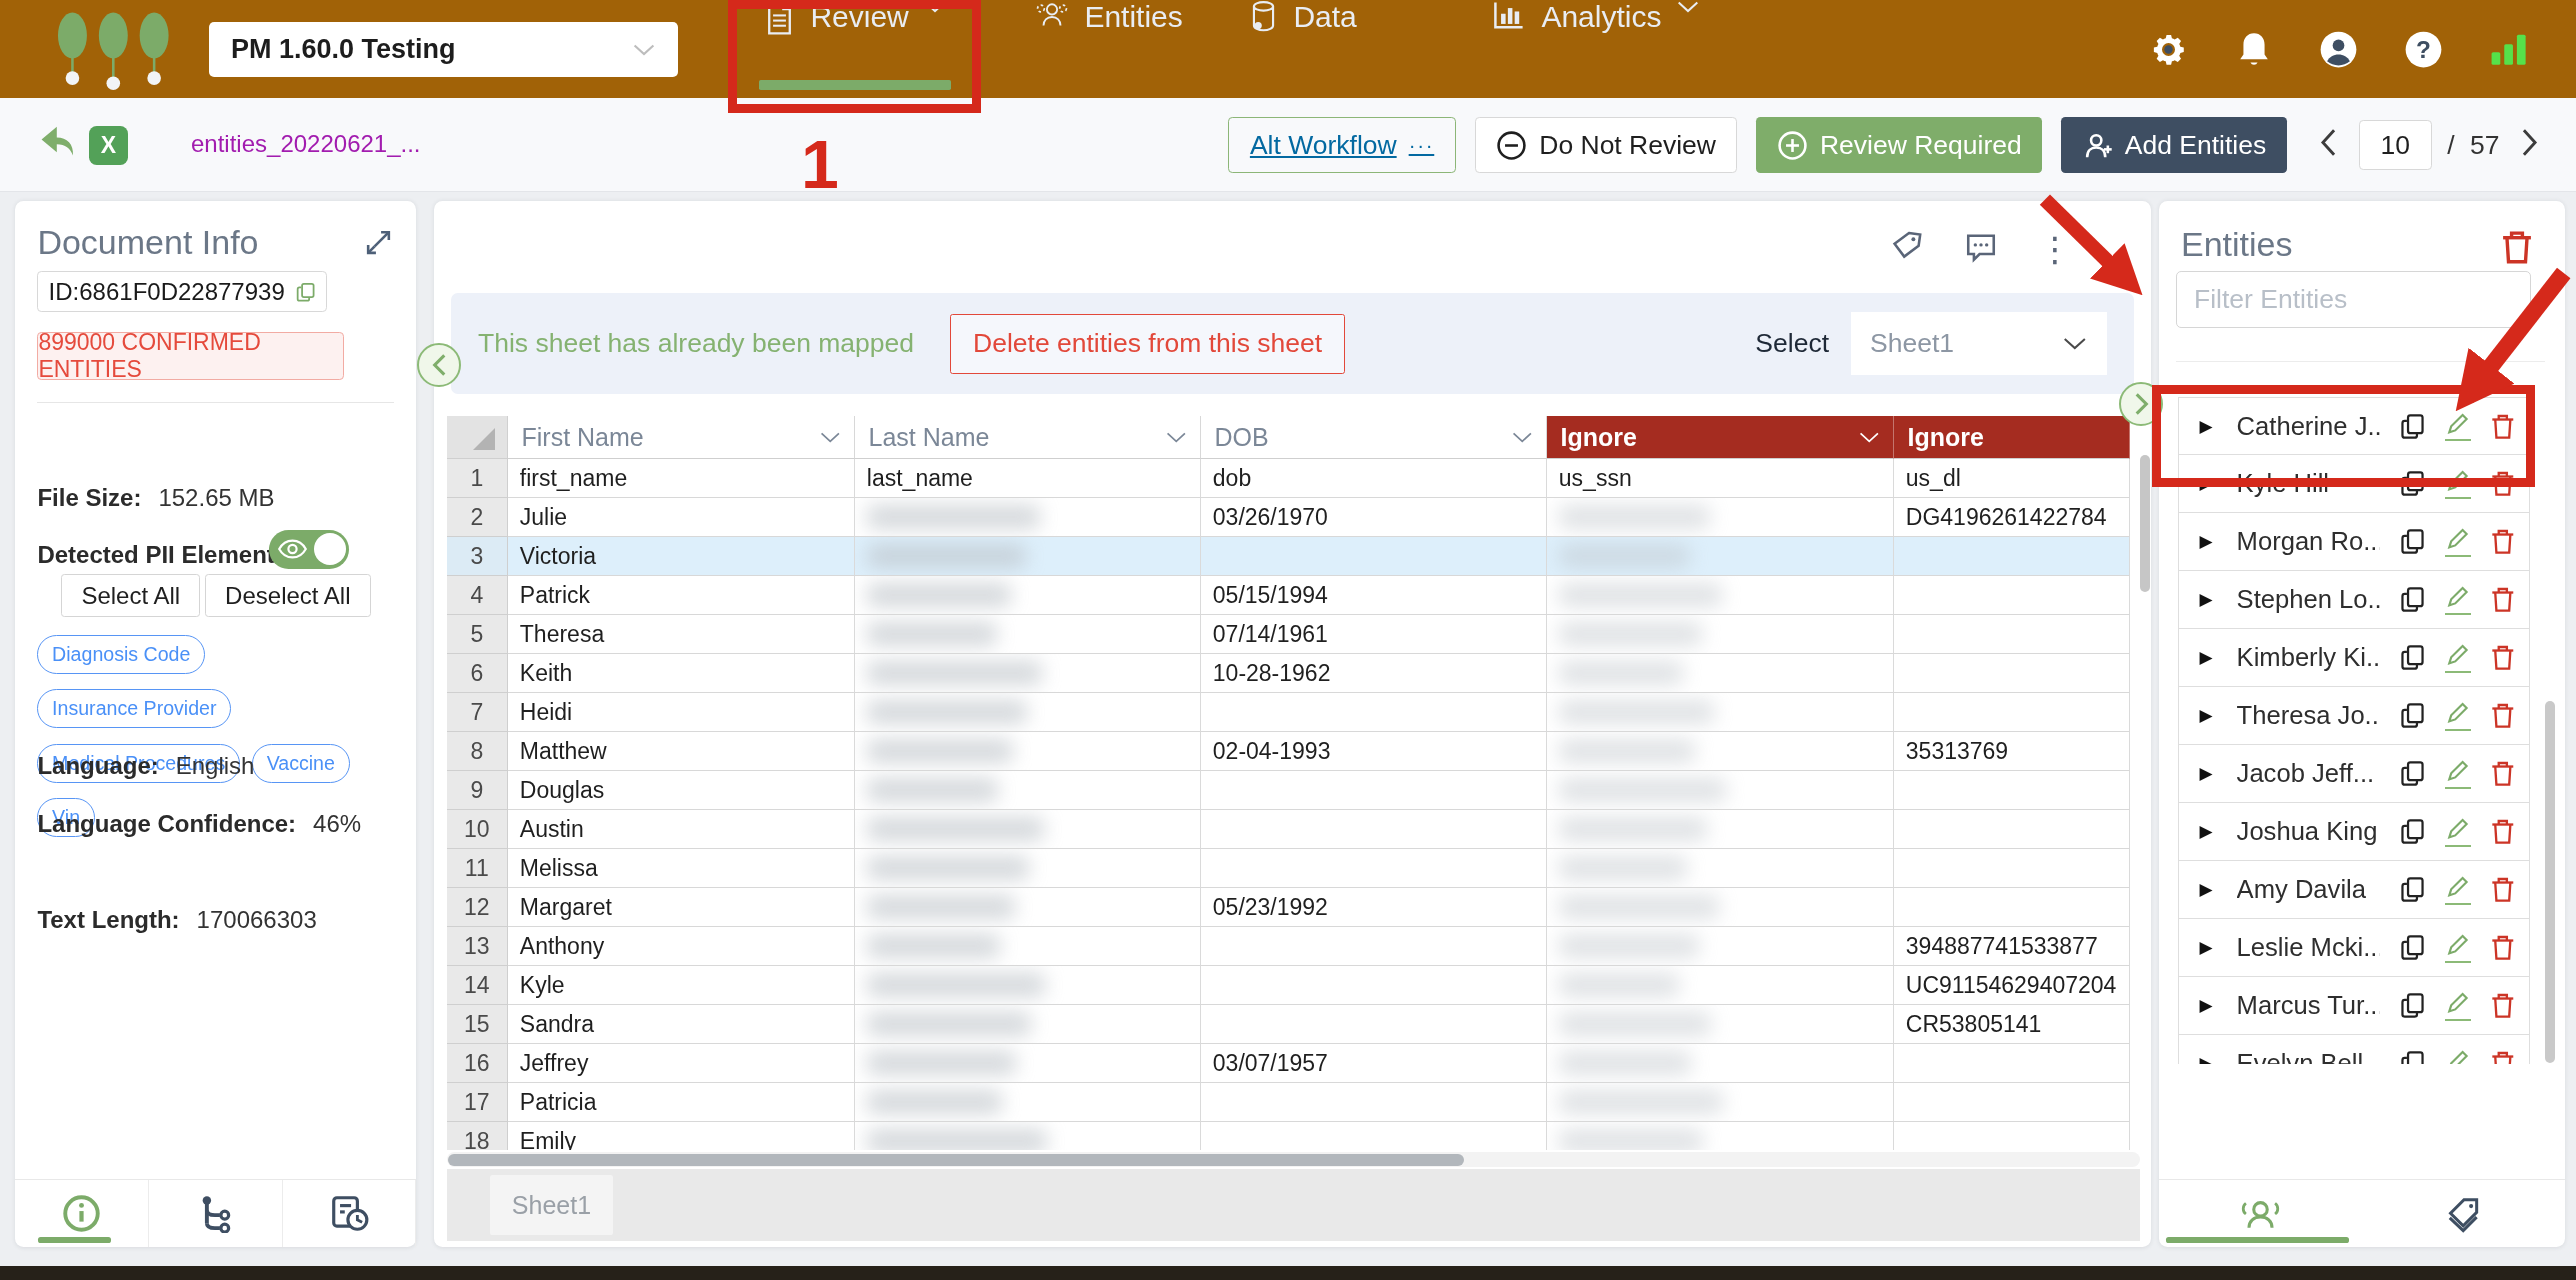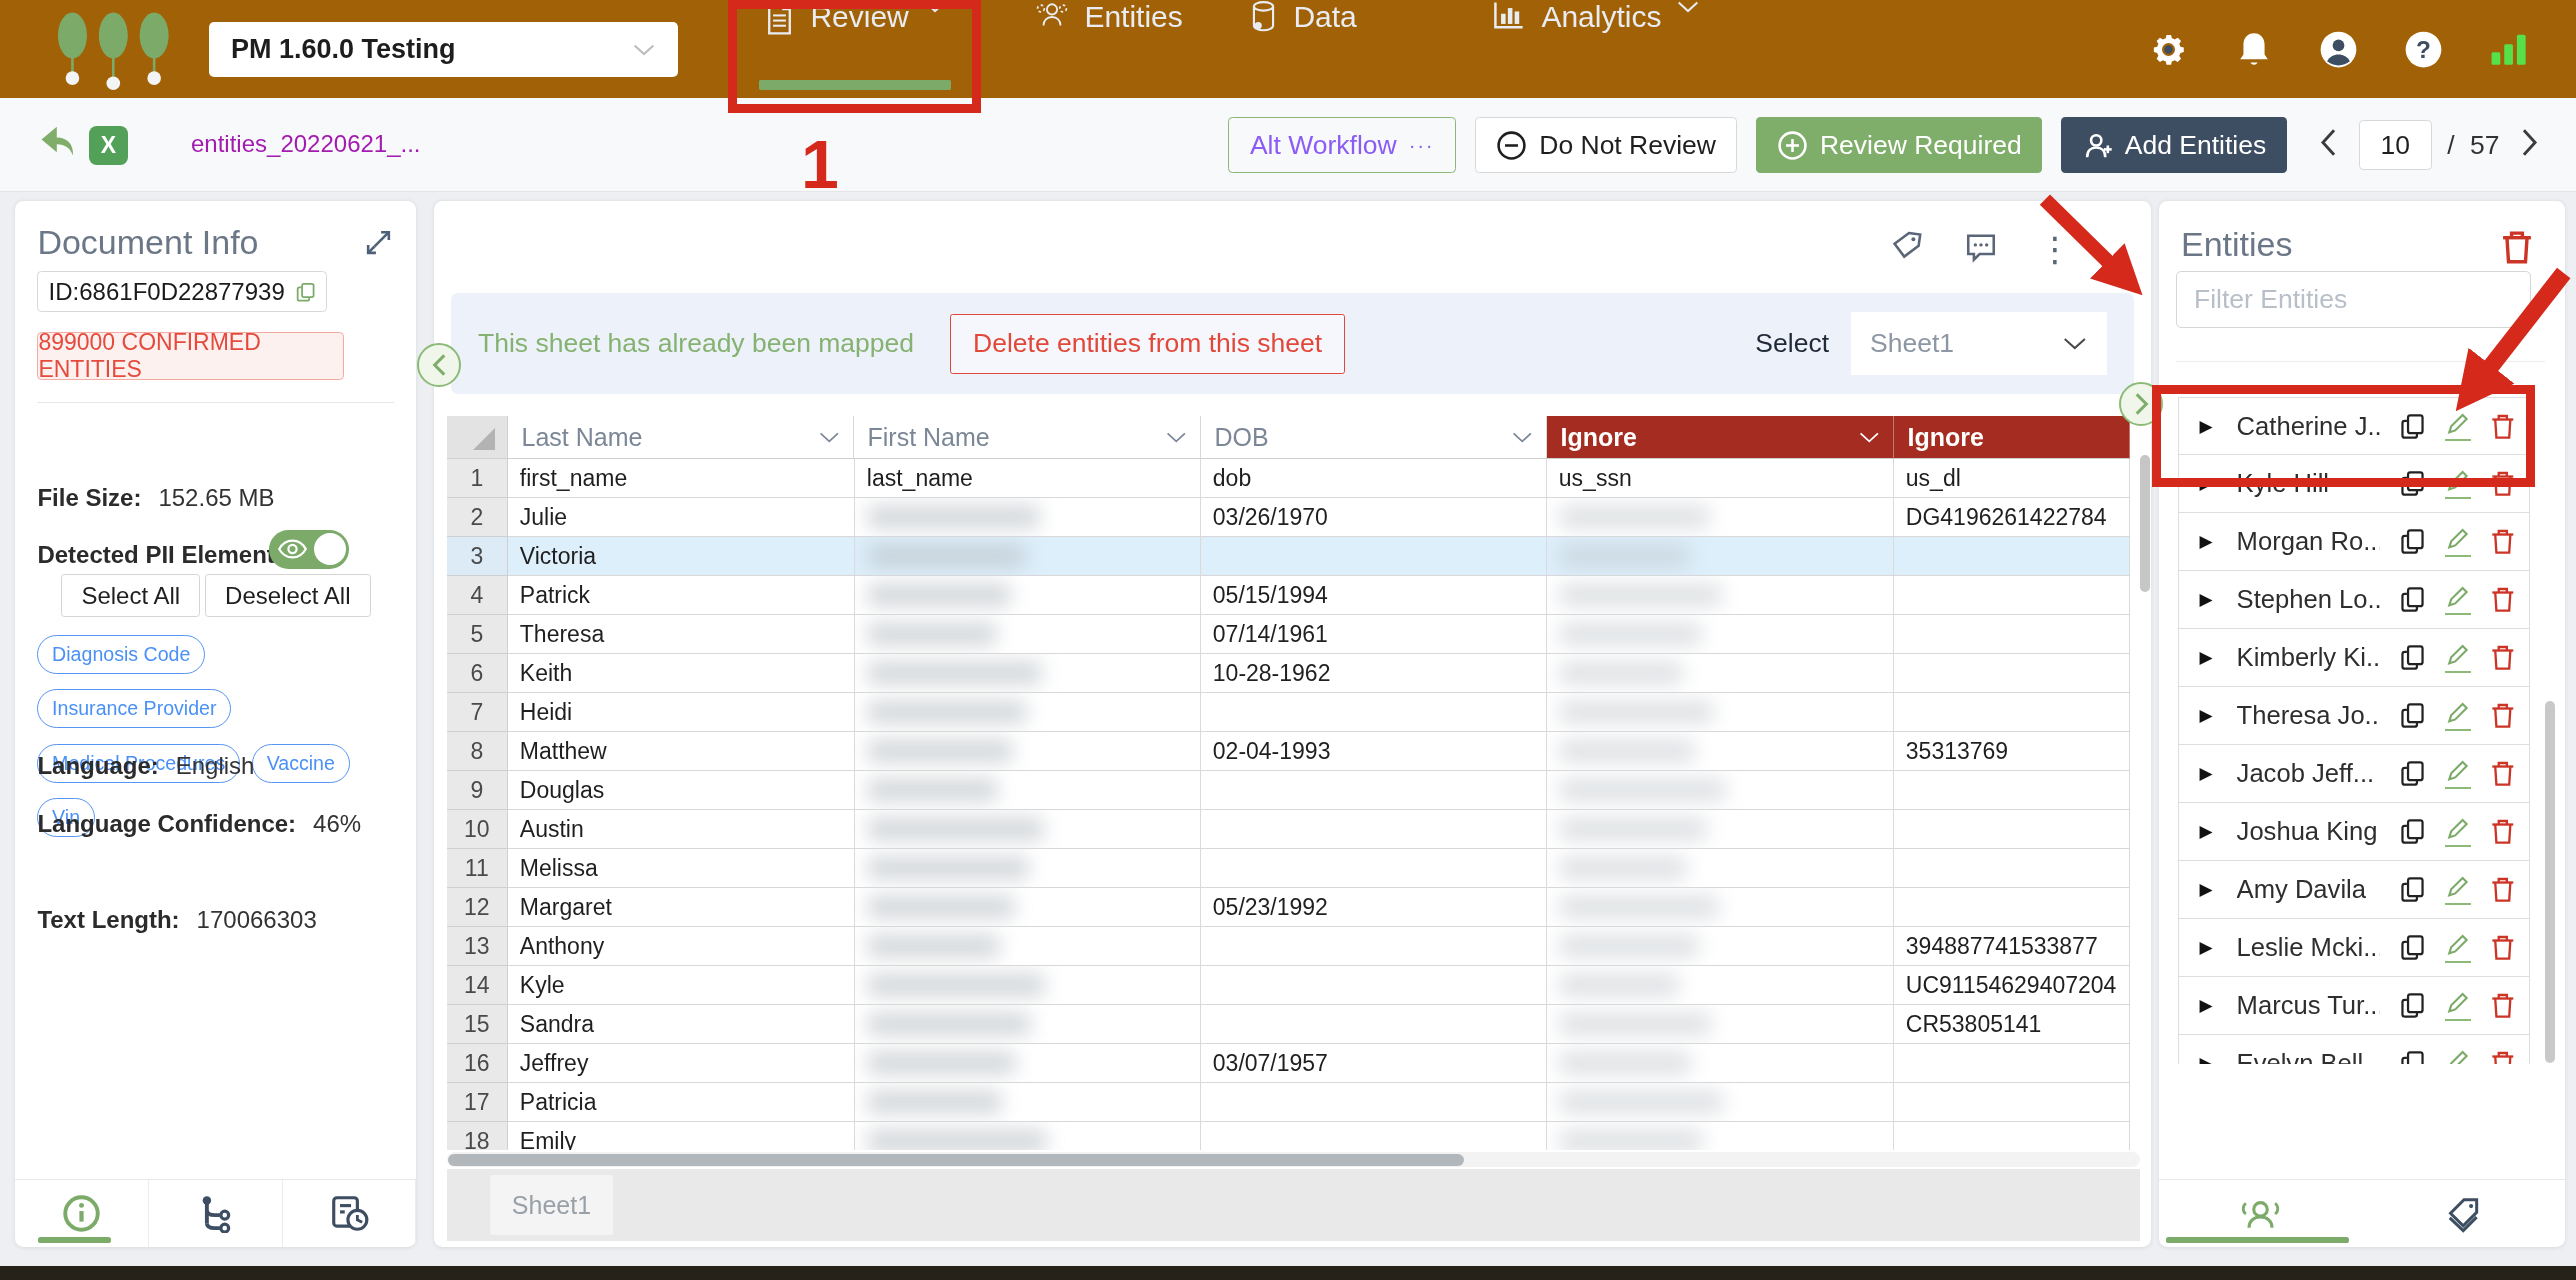--- a/index.html
+++ b/index.html
@@ -23,21 +23,21 @@
   .nav-icons .ic { width:39px; height:39px; display:flex; align-items:center; justify-content:center; cursor:pointer; }
 
   
   .toolbar { position:absolute; left:0; top:98px; width:100%; height:94px; background:#f8f9fb; border-bottom:0.9px solid #e3e5e9; }
   .back-ic { position:absolute; left:38px; top:27px; cursor:pointer; }
   .xfile { position:absolute; left:89px; top:28px; width:39px; height:39px; background:#53a158; border-radius:7.7px;
     color:#fff; font-size:23px; font-weight:bold; display:flex; align-items:center; justify-content:center; }
   .filename { position:absolute; left:143px; top:32px; font-size:24px; color:#a21caf;margin-left:48px; }
   .tb-right { position:absolute; right:32px; top:19px; display:flex; align-items:center; gap:19px; }
   .btn { height:56px; display:flex; align-items:center; gap:12px; padding:0 20.5px; border-radius:4.3px; font-size:26.5px; cursor:pointer; white-space:nowrap; }
-  .btn-alt { border:1.7px solid #8cb677; color:#8b5cf6; background:transparent; }
+  .btn-alt { border:1.7px solid #8cb677; color:#0369a1; background:transparent;text-decoration:underline; }
   .btn-dnr { border:0.9px solid #d8d8d8; background:#fff; color:#1f1f1f; }
   .btn-rr { background:#7fad6a; color:#fff; }
   .btn-add { background:#3e4e62; color:#fff; }
   .pager { display:flex; align-items:center; gap:15.4px; margin-left:8.5px; }
   .pg-input { width:73px; height:50px; border:0.9px solid #d8d8d8; border-radius:4.3px; text-align:center; font-size:26.5px; color:#1f1f1f; background:#fff; font-family:inherit; }
   .pg-txt { font-size:26.5px; color:#333; }
   .pg-arrow { font-size:25.6px; color:#444; padding:0 5.1px; cursor:pointer; }
 
   
   .panel { position:absolute; background:#fff; border-radius:8.5px; box-shadow:0 0.9px 4.3px rgba(40,50,60,.10); }
@@ -456,28 +456,28 @@
       <svg width="19" height="24" viewBox="0 0 14 20">
           <polyline points="3,2 11,10 3,18" fill="none" stroke="#7fae6b" stroke-width="2.6"></polyline>
         </svg>
     </span>
 
     <div class="grid">
       <div class="grid-head">
         <div class="gh-corner">
             <span class="tri"></span>
           </div>
+        <div class="gh-cell c-first">
+          <span class="t">First Name</span>
+          <svg width="20.5" height="12.8" viewBox="0 0 26 16">
+              <polyline points="2,3 13,13 24,3" fill="none" stroke="#7b8797" stroke-width="2.2"></polyline>
+            </svg>
+        </div>
         <div class="gh-cell c-last">
           <span class="t">Last Name</span>
-          <svg width="20.5" height="12.8" viewBox="0 0 26 16">
-              <polyline points="2,3 13,13 24,3" fill="none" stroke="#7b8797" stroke-width="2.2"></polyline>
-            </svg>
-        </div>
-        <div class="gh-cell c-first">
-          <span class="t">First Name</span>
           <svg width="20.5" height="12.8" viewBox="0 0 26 16">
               <polyline points="2,3 13,13 24,3" fill="none" stroke="#7b8797" stroke-width="2.2"></polyline>
             </svg>
         </div>
         <div class="gh-cell c-dob">
           <span class="t">DOB</span>
           <svg width="20.5" height="12.8" viewBox="0 0 26 16">
               <polyline points="2,3 13,13 24,3" fill="none" stroke="#7b8797" stroke-width="2.2"></polyline>
             </svg>
         </div>

